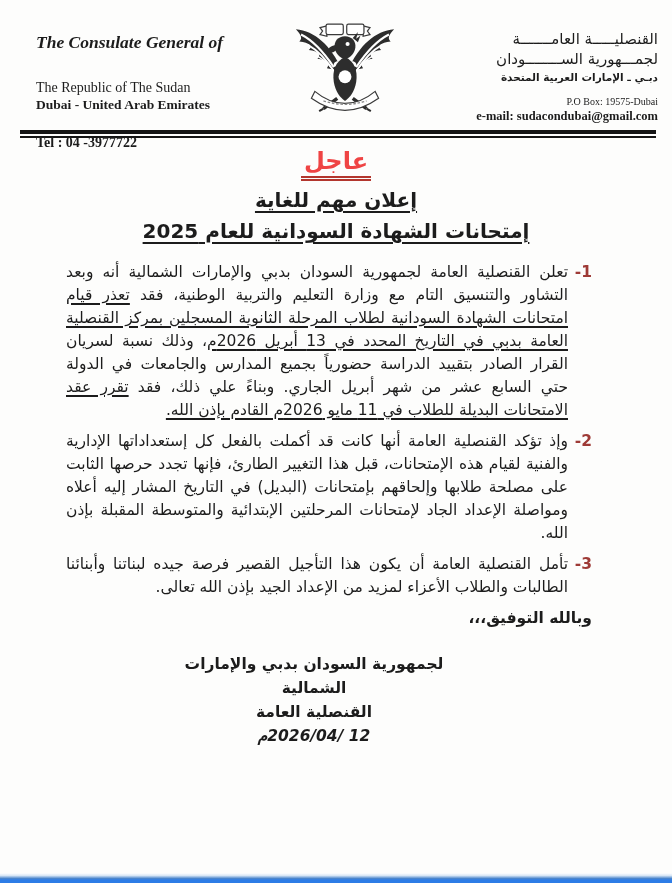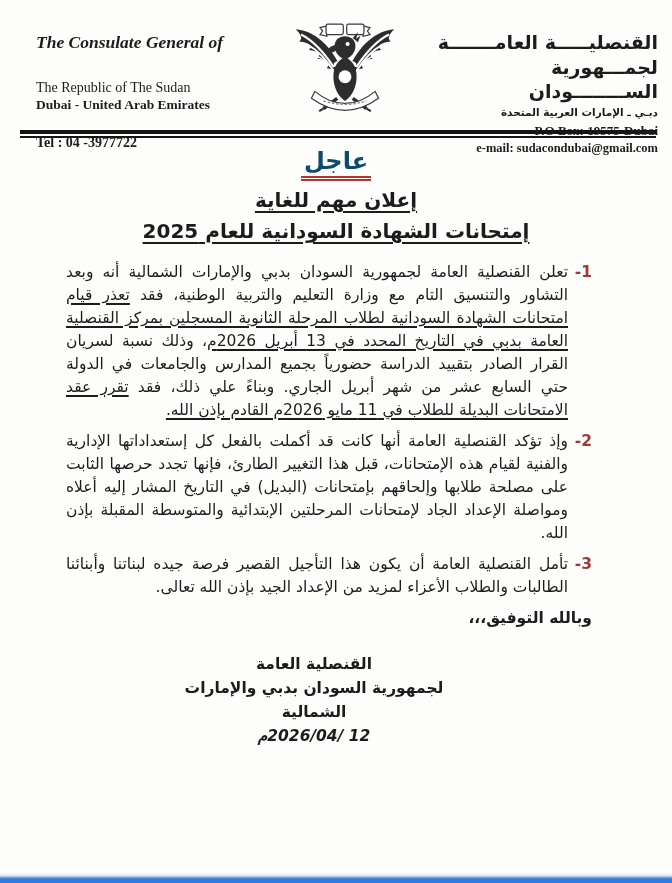--- a/index.html
+++ b/index.html
@@ -12,31 +12,31 @@
 
   
   .header{display:flex;justify-content:space-between;align-items:flex-start;
           padding:24px 14px 0 36px;height:100px;}
   .hdr-en{width:238px;font-family:"Liberation Serif",serif;line-height:1.25;padding-top:8px;}
   .hdr-en .l1{font-style:italic;font-weight:700;font-size:17.5px;}
   .hdr-en .l2{font-weight:400;font-size:14px;margin-top:25px;}
   .hdr-en .l3{font-weight:700;font-size:13.5px;margin-top:1px;}
   .hdr-en .tel{font-weight:700;font-size:14px;margin-top:20px;}
   .hdr-ar{width:242px;direction:rtl;text-align:right;line-height:1.3;padding-top:6px;}
-  .hdr-ar .a1,.hdr-ar .a2{font-weight:700;font-size:19px;}
+  .hdr-ar .a1,.hdr-ar .a2{font-weight:400;font-size:15px;}
   .hdr-ar .a3{font-weight:700;font-size:10.5px;margin-top:2px;}
-  .hdr-ar .pobox{direction:ltr;font-family:"Liberation Serif",serif;font-size:13px;margin-top:3px;font-weight:bold;}
+  .hdr-ar .pobox{direction:ltr;font-family:"Liberation Serif",serif;font-size:10px;margin-top:10px;}
   .hdr-ar .email{direction:ltr;font-family:"Liberation Serif",serif;font-weight:700;font-size:12.5px;}
   .emblem{flex:0 0 auto;margin-top:-6px;}
 
   .divider{margin:6px 16px 0 20px;border-top:4px solid #151515;border-bottom:2px solid #151515;height:2px;}
 
   
   .titles{text-align:center;direction:rtl;}
-  .urgent{display:inline-block;margin-top:9px;color:#0c4a6e;font-weight:700;font-size:24px;
+  .urgent{display:inline-block;margin-top:9px;color:#ef4444;font-weight:700;font-size:24px;
           border-bottom:5px double #b3362e;padding:0 3px 1px;}
   .sub{font-weight:700;font-size:20px;margin-top:7px;}
   .sub span{text-decoration:underline;text-decoration-thickness:1.5px;text-underline-offset:4px;}
 
   
   .content{direction:rtl;margin:18px 80px 0 66px;font-size:15.5px;line-height:23px;
            text-align:justify;}
   .para{position:relative;padding-right:24px;margin:0 0 8px 0;}
   .para .num{position:absolute;right:0;top:0;color:#9e3a36;font-weight:700;}
   .bu{font-weight:400;text-decoration:underline;text-decoration-thickness:1.6px;text-underline-offset:3px;}
@@ -124,20 +124,20 @@
 
     <p class="para"><span class="num">1-</span><span>تعلن القنصلية العامة لجمهورية السودان بدبي والإمارات الشمالية أنه وبعد التشاور والتنسيق التام مع وزارة التعليم والتربية الوطنية، فقد </span><span class="bu">تعذر قيام امتحانات الشهادة السودانية لطلاب المرحلة الثانوية المسجلين بمركز القنصلية العامة بدبي في التاريخ المحدد في 13 أبريل 2026م</span><span>، وذلك نسبة لسريان القرار الصادر بتقييد الدراسة حضورياً بجميع المدارس والجامعات في الدولة حتي السابع عشر من شهر أبريل الجاري. وبناءً علي ذلك، فقد </span><span class="bu">تقرر عقد الامتحانات البديلة للطلاب في 11 مايو 2026م القادم بإذن الله.</span></p>
 
     <p class="para"><span class="num">2-</span><span>وإذ تؤكد القنصلية العامة أنها كانت قد أكملت بالفعل كل إستعداداتها الإدارية والفنية لقيام هذه الإمتحانات، قبل هذا التغيير الطارئ، فإنها تجدد حرصها الثابت على مصلحة طلابها وإلحاقهم بإمتحانات (البديل) في التاريخ المشار إليه أعلاه ومواصلة الإعداد الجاد لإمتحانات المرحلتين الإبتدائية والمتوسطة المقبلة بإذن الله.</span></p>
 
     <p class="para"><span class="num">3-</span><span>تأمل القنصلية العامة أن يكون هذا التأجيل القصير فرصة جيده لبناتنا وأبنائنا الطالبات والطلاب الأعزاء لمزيد من الإعداد الجيد بإذن الله تعالى.</span></p>
 
     <div class="closing">وبالله التوفيق،،،</div>
 
     <div class="signature">
+      <div>لجمهورية السودان بدبي والإمارات الشمالية</div>
       <div>القنصلية العامة</div>
-      <div>لجمهورية السودان بدبي والإمارات الشمالية</div>
       <div><span class="sig-date">م2026/04/ 12</span></div>
     </div>
   </div>
 
   <div class="bottom-bar"></div>
 </div>
 
 </body></html>

